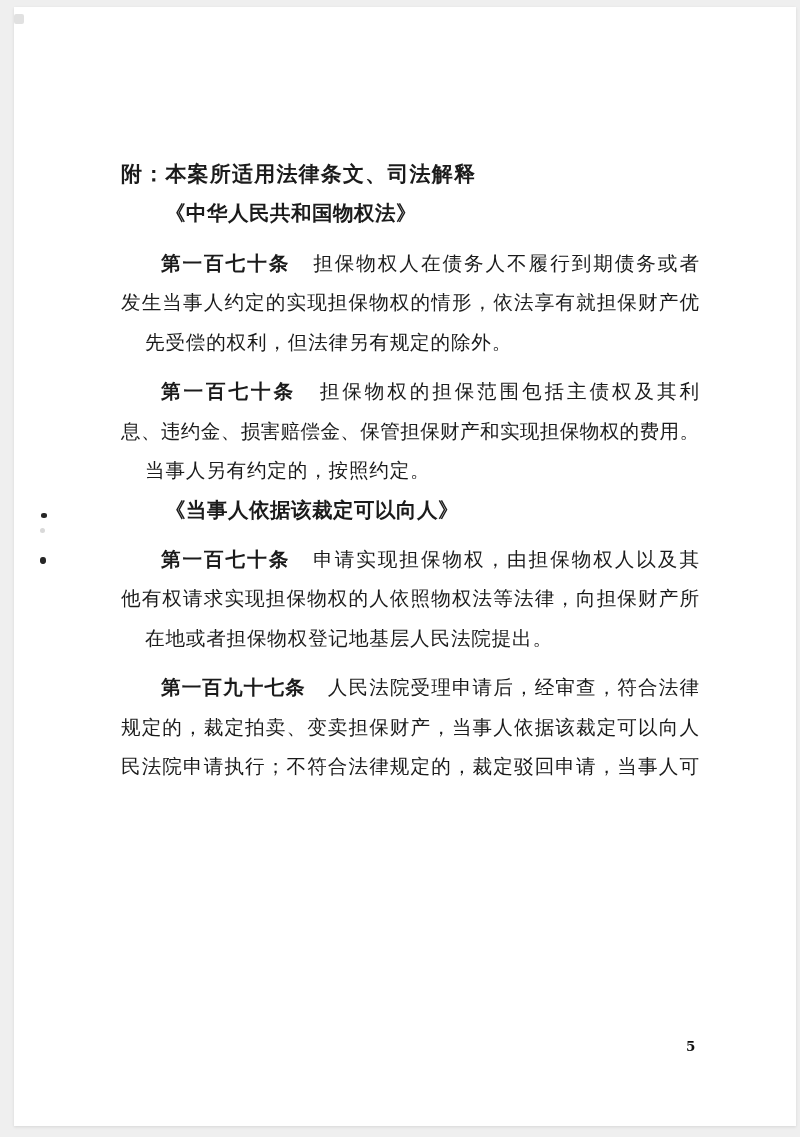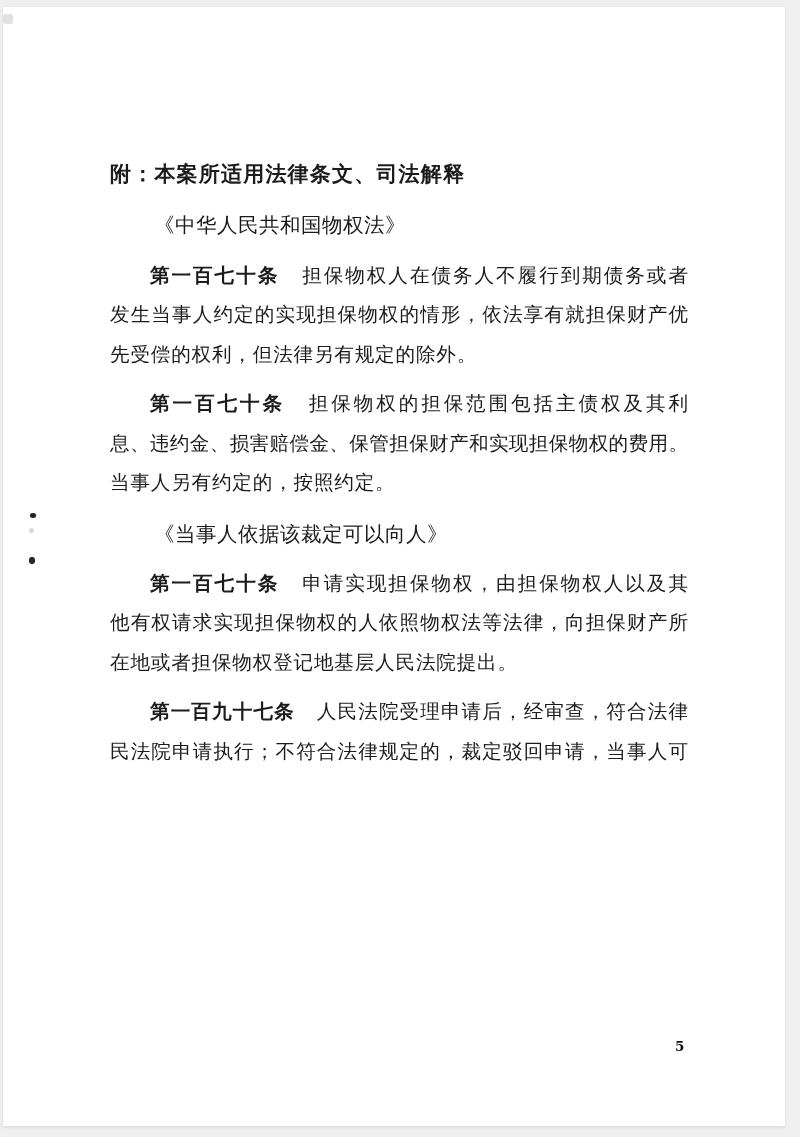--- a/index.html
+++ b/index.html
@@ -12,21 +12,21 @@
     font-family: "DejaVu Sans", sans-serif;
   }
   .scan-canvas {
     position: relative;
     width: 800px;
     height: 1137px;
     background: #efefef;
   }
   .page {
     position: absolute;
-    left: 3px;
+    left: 14px;
     top: 7px;
     width: 782px;
     height: 1119px;
     background: #ffffff;
     box-shadow: 0 1px 3px rgba(0,0,0,0.10);
   }
   .textblock {
     position: absolute;
     left: 107px;
     top: 148px;
@@ -41,25 +41,24 @@
     font-size: 19.6px;
     white-space: normal;
     overflow: visible;
   }
   .l-h1 {
     font-weight: 700;
     font-size: 21px;
     letter-spacing: 1.2px;
   }
   .l-law {
-    font-weight: 400;
+    font-weight: 700;
     font-size: 20.5px;
     letter-spacing: 0.5px;
     padding-left: 44px;
-    margin-top: 12px;
   }
   .l-first {
     padding-left: 40px;
     text-align: justify;
     text-align-last: justify;
     margin-top: 10px;
   }
   .l-first .article-no {
     font-weight: 700;
   }
@@ -67,20 +66,21 @@
     display: inline-block;
     width: 21px;
     height: 1px;
   }
   .l-cont {
     text-align: justify;
     text-align-last: justify;
   }
   .l-last {
     letter-spacing: 0.8px;
+    margin-left: 24px;
   }
   .pagenum {
     position: absolute;
     left: 672px;
     top: 1031px;
     width: 20px;
     font-family: "DejaVu Serif", serif;
     font-size: 13.5px;
     font-weight: 700;
     color: #111111;
@@ -129,18 +129,19 @@
         <div class="line l-cont">发生当事人约定的实现担保物权的情形，依法享有就担保财产优</div>
         <div class="line l-last">先受偿的权利，但法律另有规定的除外。</div>
         <div class="line l-first"><span class="article-no">第一百七十条</span><span class="gap"></span><span>担保物权的担保范围包括主债权及其利</span></div>
         <div class="line l-cont">息、违约金、损害赔偿金、保管担保财产和实现担保物权的费用。</div>
         <div class="line l-last">当事人另有约定的，按照约定。</div>
         <div class="line l-law">《当事人依据该裁定可以向人》</div>
         <div class="line l-first"><span class="article-no">第一百七十条</span><span class="gap"></span><span>申请实现担保物权，由担保物权人以及其</span></div>
         <div class="line l-cont">他有权请求实现担保物权的人依照物权法等法律，向担保财产所</div>
         <div class="line l-last">在地或者担保物权登记地基层人民法院提出。</div>
         <div class="line l-first"><span class="article-no">第一百九十七条</span><span class="gap"></span><span>人民法院受理申请后，经审查，符合法律</span></div>
+        <div class="line l-cont">规定的，裁定拍卖、变卖担保财产，当事人依据该裁定可以向人</div>
         <div class="line l-cont">民法院申请执行；不符合法律规定的，裁定驳回申请，当事人可</div>
       </div>
 
     <div class="pagenum">5</div>
   </div>
 </div>
 
 </body></html>

